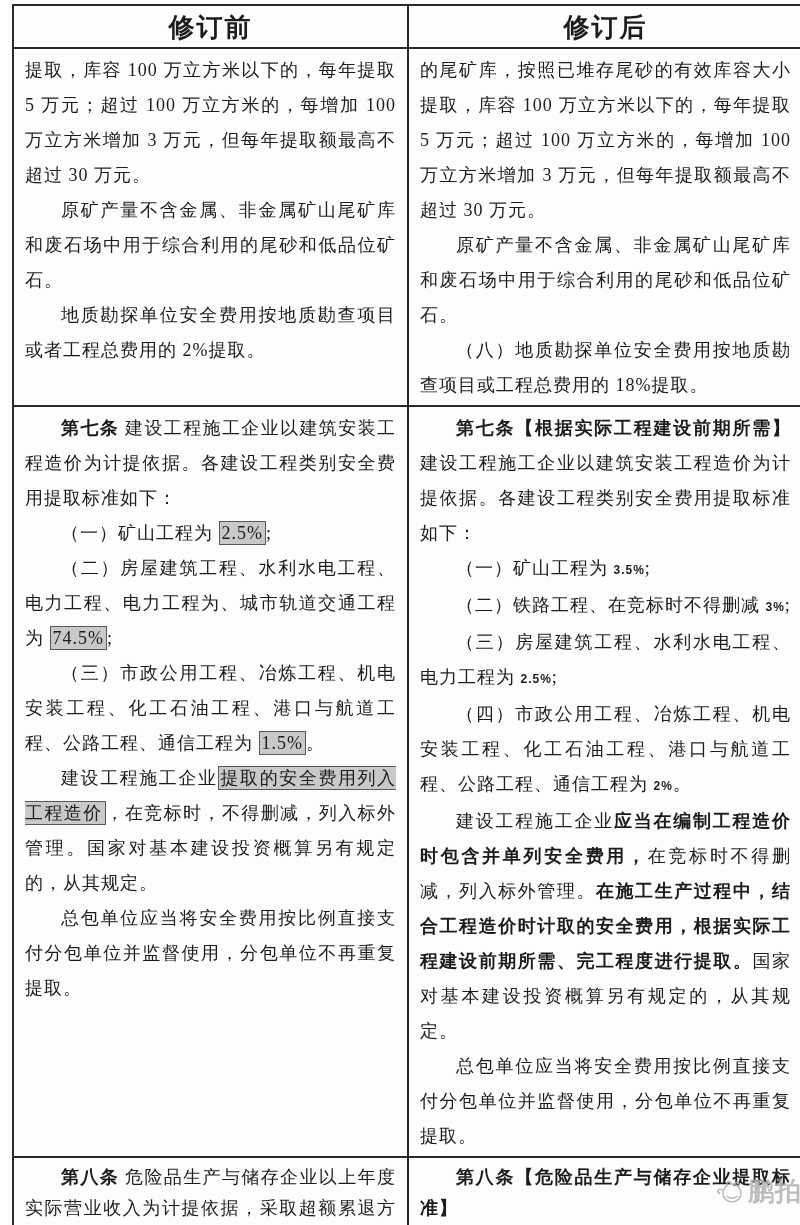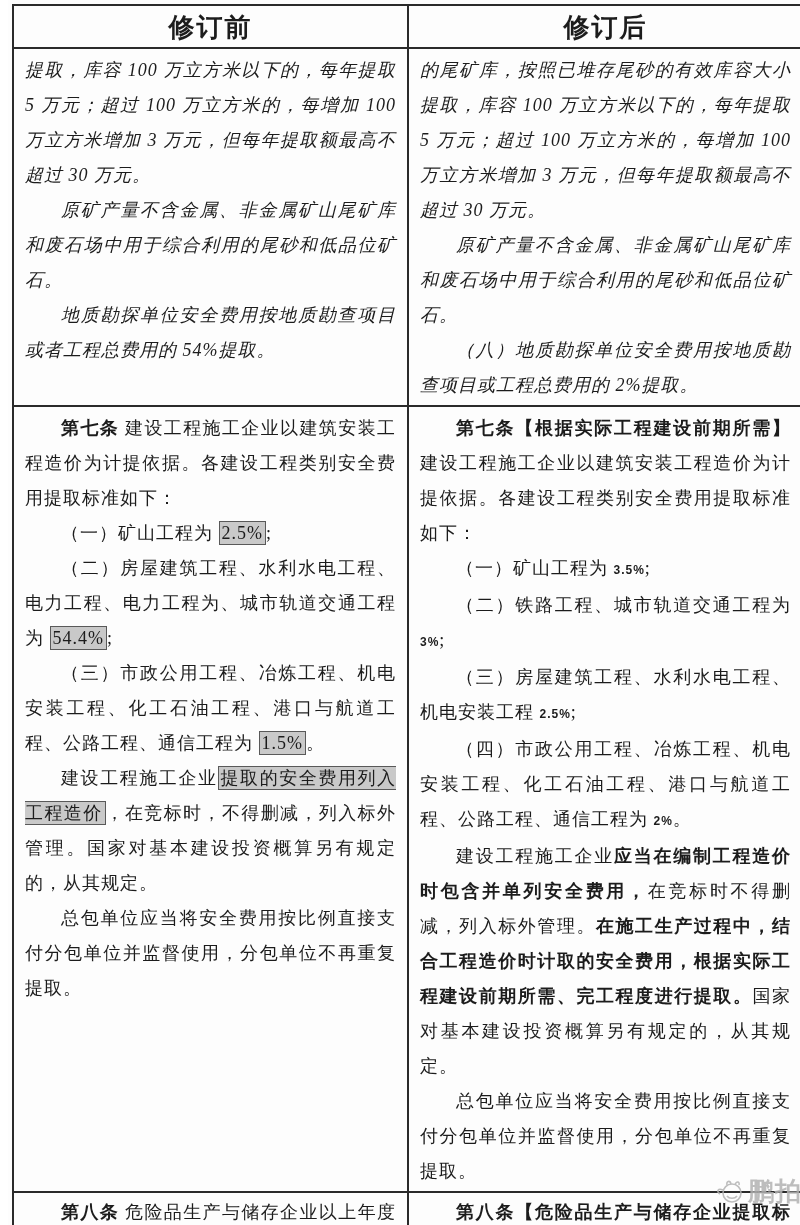--- a/index.html
+++ b/index.html
@@ -37,21 +37,21 @@
   td p{
     margin:0;
     font-size:18px;
     line-height:35px;
     letter-spacing:1px;
     text-align:justify;
     text-justify:inter-character;
     text-indent:2em;
   }
   td p.noindent{text-indent:0;}
-  tr.r0 td{height:350px;font-style:italic;}
+  tr.r0 td{height:350px;}
   tr.r1 td{height:694px;border-radius:25px;}
   tr.r2 td{height:118px;}
   tr.r2 td p{line-height:31px;}
   .run-normal{font-weight:400;}
   .run-bold{
     font-family:"Liberation Sans","DejaVu Sans",sans-serif;
     font-weight:700;
   }
   .run-num{
     font-family:"Liberation Sans","DejaVu Sans",sans-serif;
@@ -86,42 +86,42 @@
       <tr>
         <th class="col-h">修订前</th>
         <th class="col-h">修订后</th>
       </tr>
     </thead>
     <tbody id="table-body">
         <tr class="r0">
           <td>
             <p class="noindent"><span class="run-normal">提取，库容 100 万立方米以下的，每年提取 5 万元；超过 100 万立方米的，每增加 100 万立方米增加 3 万元，但每年提取额最高不超过 30 万元。</span></p>
             <p><span class="run-normal">原矿产量不含金属、非金属矿山尾矿库和废石场中用于综合利用的尾砂和低品位矿石。</span></p>
-            <p><span class="run-normal">地质勘探单位安全费用按地质勘查项目或者工程总费用的 54%提取。</span></p>
+            <p><span class="run-normal">地质勘探单位安全费用按地质勘查项目或者工程总费用的 2%提取。</span></p>
           </td>
           <td>
             <p class="noindent"><span class="run-normal">的尾矿库，按照已堆存尾砂的有效库容大小提取，库容 100 万立方米以下的，每年提取 5 万元；超过 100 万立方米的，每增加 100 万立方米增加 3 万元，但每年提取额最高不超过 30 万元。</span></p>
             <p><span class="run-normal">原矿产量不含金属、非金属矿山尾矿库和废石场中用于综合利用的尾砂和低品位矿石。</span></p>
-            <p><span class="run-normal">（八）地质勘探单位安全费用按地质勘查项目或工程总费用的 2%提取。</span></p>
+            <p><span class="run-normal">（八）地质勘探单位安全费用按地质勘查项目或工程总费用的 18%提取。</span></p>
           </td>
         </tr>
         <tr class="r1">
           <td>
             <p><span class="run-bold">第七条</span><span class="run-normal"> 建设工程施工企业以建筑安装工程造价为计提依据。各建设工程类别安全费用提取标准如下：</span></p>
             <p><span class="run-normal">（一）矿山工程为 </span><span class="run-highlight">2.5%</span><span class="run-normal">;</span></p>
-            <p><span class="run-normal">（二）房屋建筑工程、水利水电工程、电力工程、电力工程为、城市轨道交通工程为 </span><span class="run-highlight">54.4%</span><span class="run-normal">;</span></p>
+            <p><span class="run-normal">（二）房屋建筑工程、水利水电工程、电力工程、电力工程为、城市轨道交通工程为 </span><span class="run-highlight">74.5%</span><span class="run-normal">;</span></p>
             <p><span class="run-normal">（三）市政公用工程、冶炼工程、机电安装工程、化工石油工程、港口与航道工程、公路工程、通信工程为 </span><span class="run-highlight">1.5%</span><span class="run-normal">。</span></p>
             <p><span class="run-normal">建设工程施工企业</span><span class="run-highlight">提取的安全费用列入工程造价</span><span class="run-normal">，在竞标时，不得删减，列入标外管理。国家对基本建设投资概算另有规定的，从其规定。</span></p>
             <p><span class="run-normal">总包单位应当将安全费用按比例直接支付分包单位并监督使用，分包单位不再重复提取。</span></p>
           </td>
           <td>
             <p><span class="run-bold">第七条【根据实际工程建设前期所需】</span><span class="run-normal">建设工程施工企业以建筑安装工程造价为计提依据。各建设工程类别安全费用提取标准如下：</span></p>
             <p><span class="run-normal">（一）矿山工程为 </span><span class="run-num">3.5%</span><span class="run-normal">;</span></p>
-            <p><span class="run-normal">（二）铁路工程、城市轨道交通工程为 </span><span class="run-num">3%</span><span class="run-normal">;</span></p>
-            <p><span class="run-normal">（三）房屋建筑工程、水利水电工程、机电安装工程 </span><span class="run-num">2.5%</span><span class="run-normal">;</span></p>
+            <p><span class="run-normal">（二）铁路工程、在竞标时不得删减 </span><span class="run-num">3%</span><span class="run-normal">;</span></p>
+            <p><span class="run-normal">（三）房屋建筑工程、水利水电工程、电力工程为 </span><span class="run-num">2.5%</span><span class="run-normal">;</span></p>
             <p><span class="run-normal">（四）市政公用工程、冶炼工程、机电安装工程、化工石油工程、港口与航道工程、公路工程、通信工程为 </span><span class="run-num">2%</span><span class="run-normal">。</span></p>
             <p><span class="run-normal">建设工程施工企业</span><span class="run-bold">应当在编制工程造价时包含并单列安全费用，</span><span class="run-normal">在竞标时不得删减，列入标外管理。</span><span class="run-bold">在施工生产过程中，结合工程造价时计取的安全费用，根据实际工程建设前期所需、完工程度进行提取。</span><span class="run-normal">国家对基本建设投资概算另有规定的，从其规定。</span></p>
             <p><span class="run-normal">总包单位应当将安全费用按比例直接支付分包单位并监督使用，分包单位不再重复提取。</span></p>
           </td>
         </tr>
         <tr class="r2">
           <td>
             <p><span class="run-bold">第八条</span><span class="run-normal"> 危险品生产与储存企业以上年度实际营业收入为计提依据，采取超额累退方式按照以下标准平均逐月提取：</span></p>
           </td>
           <td>

